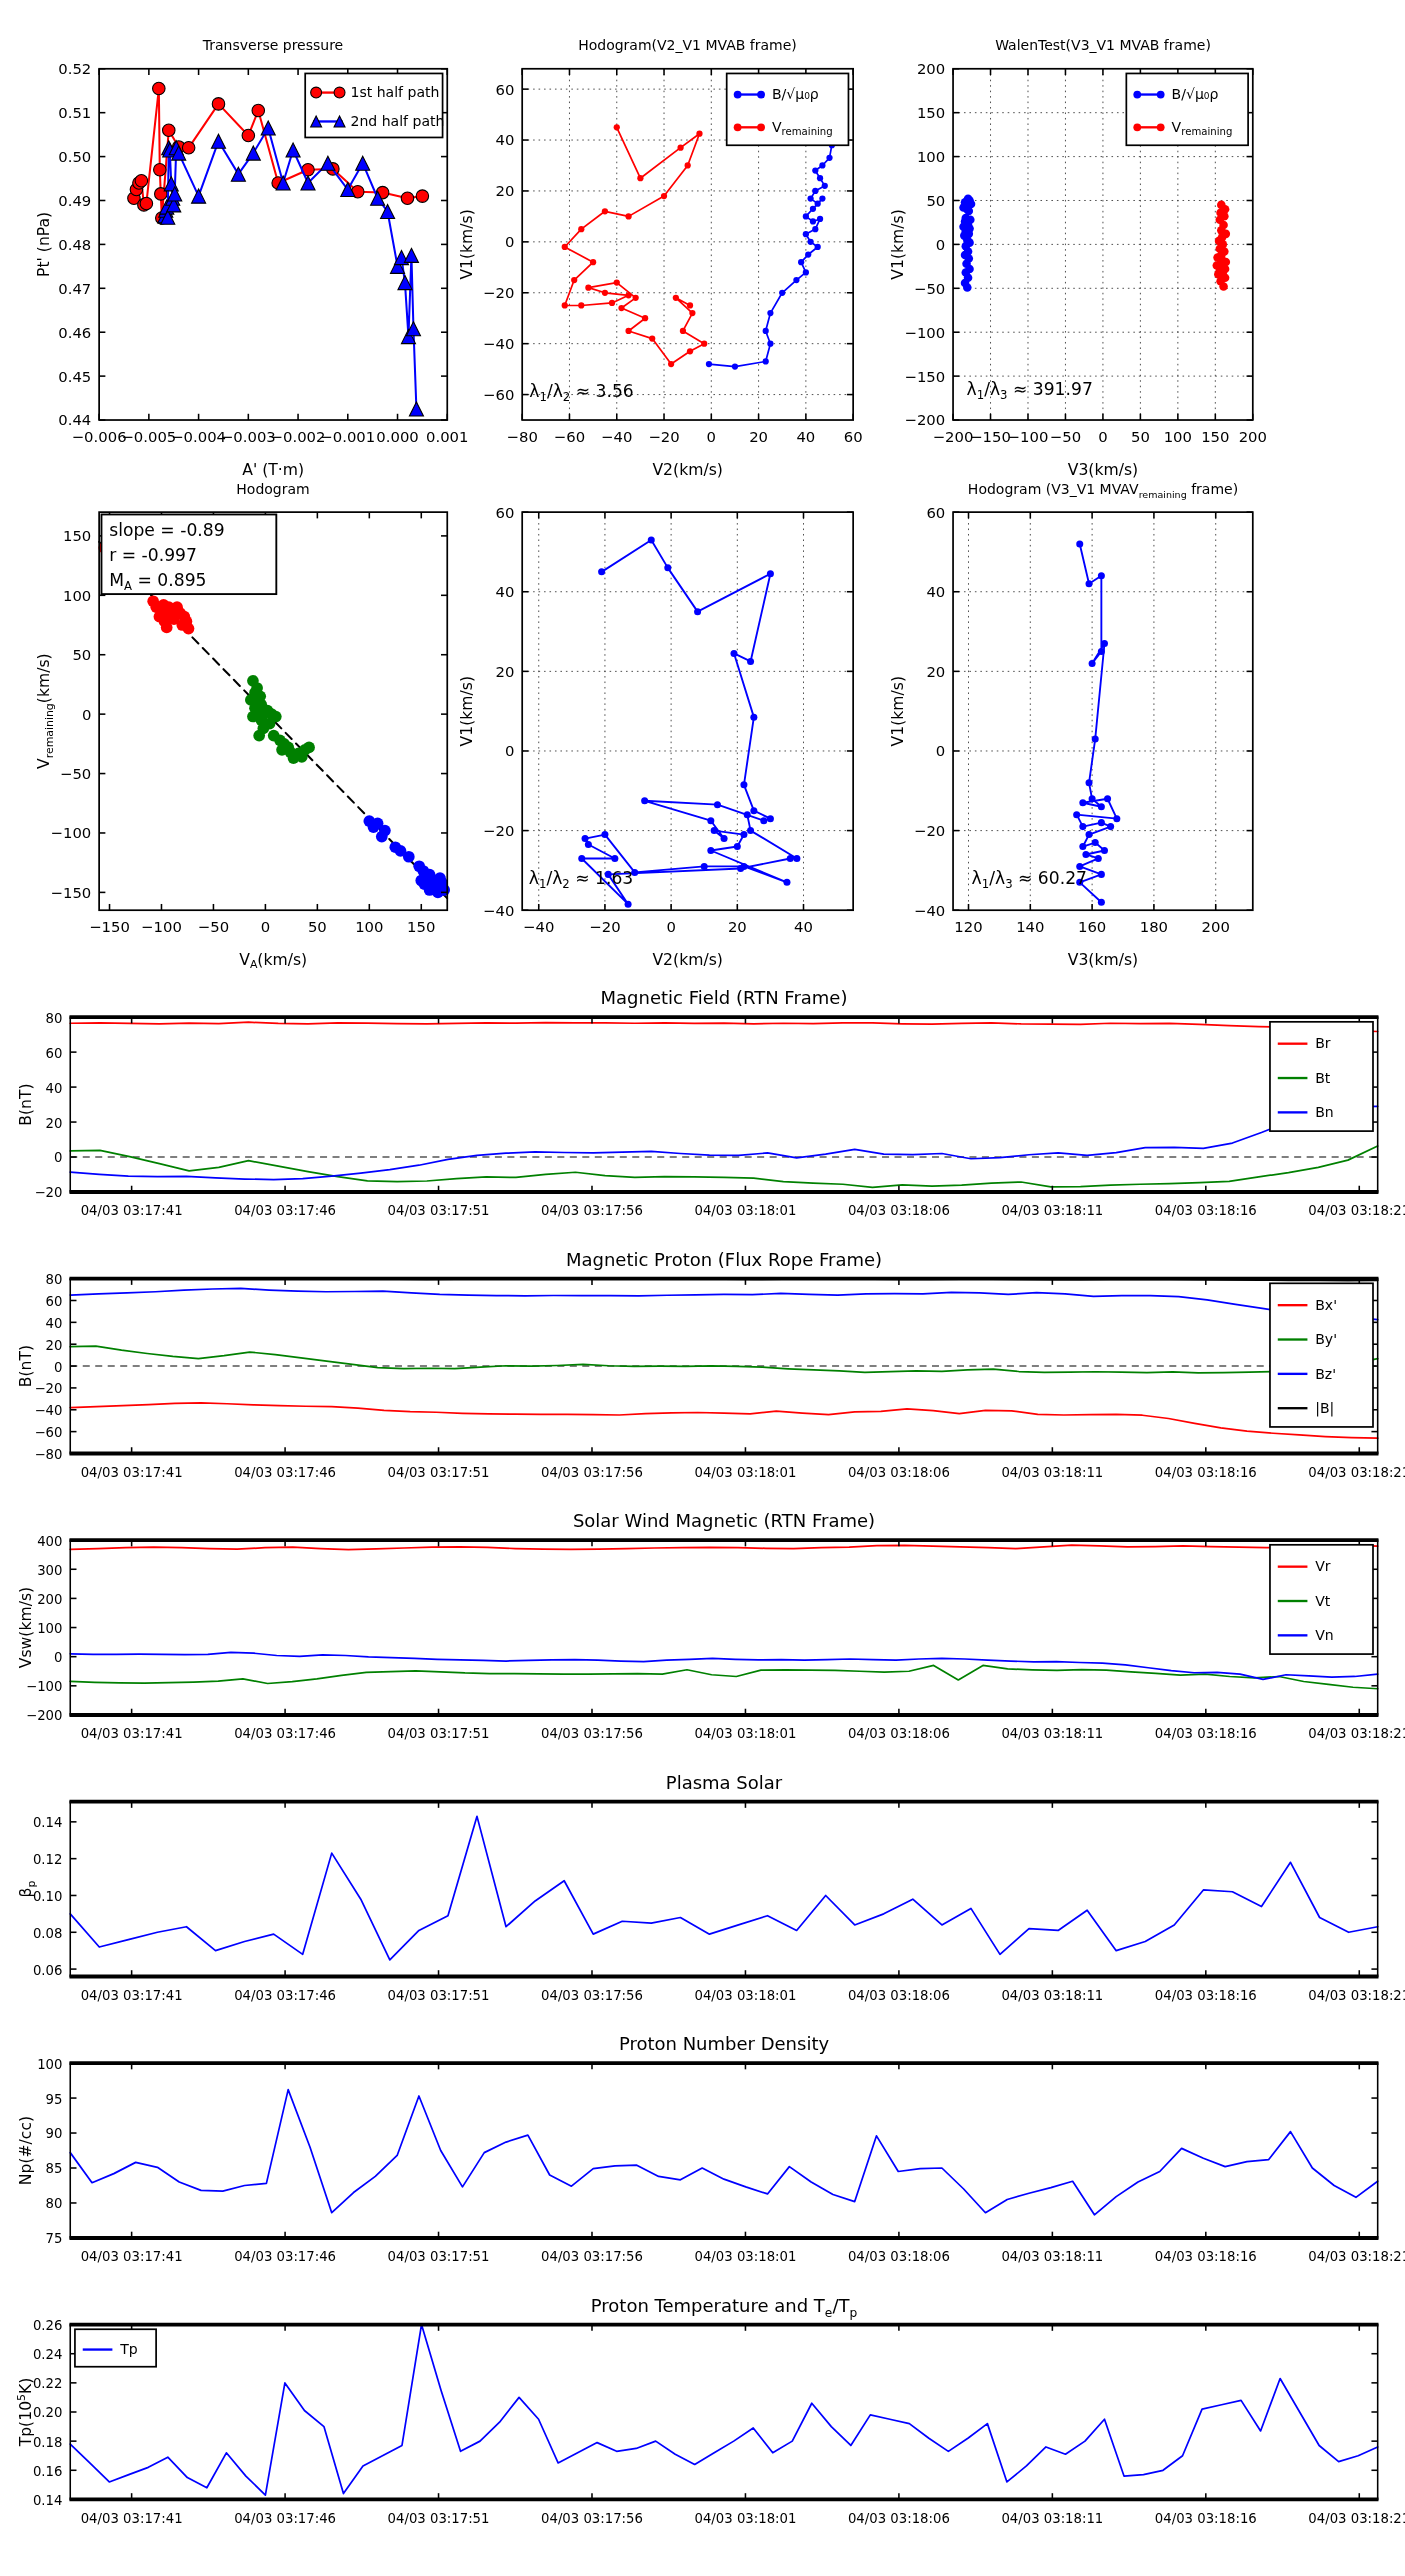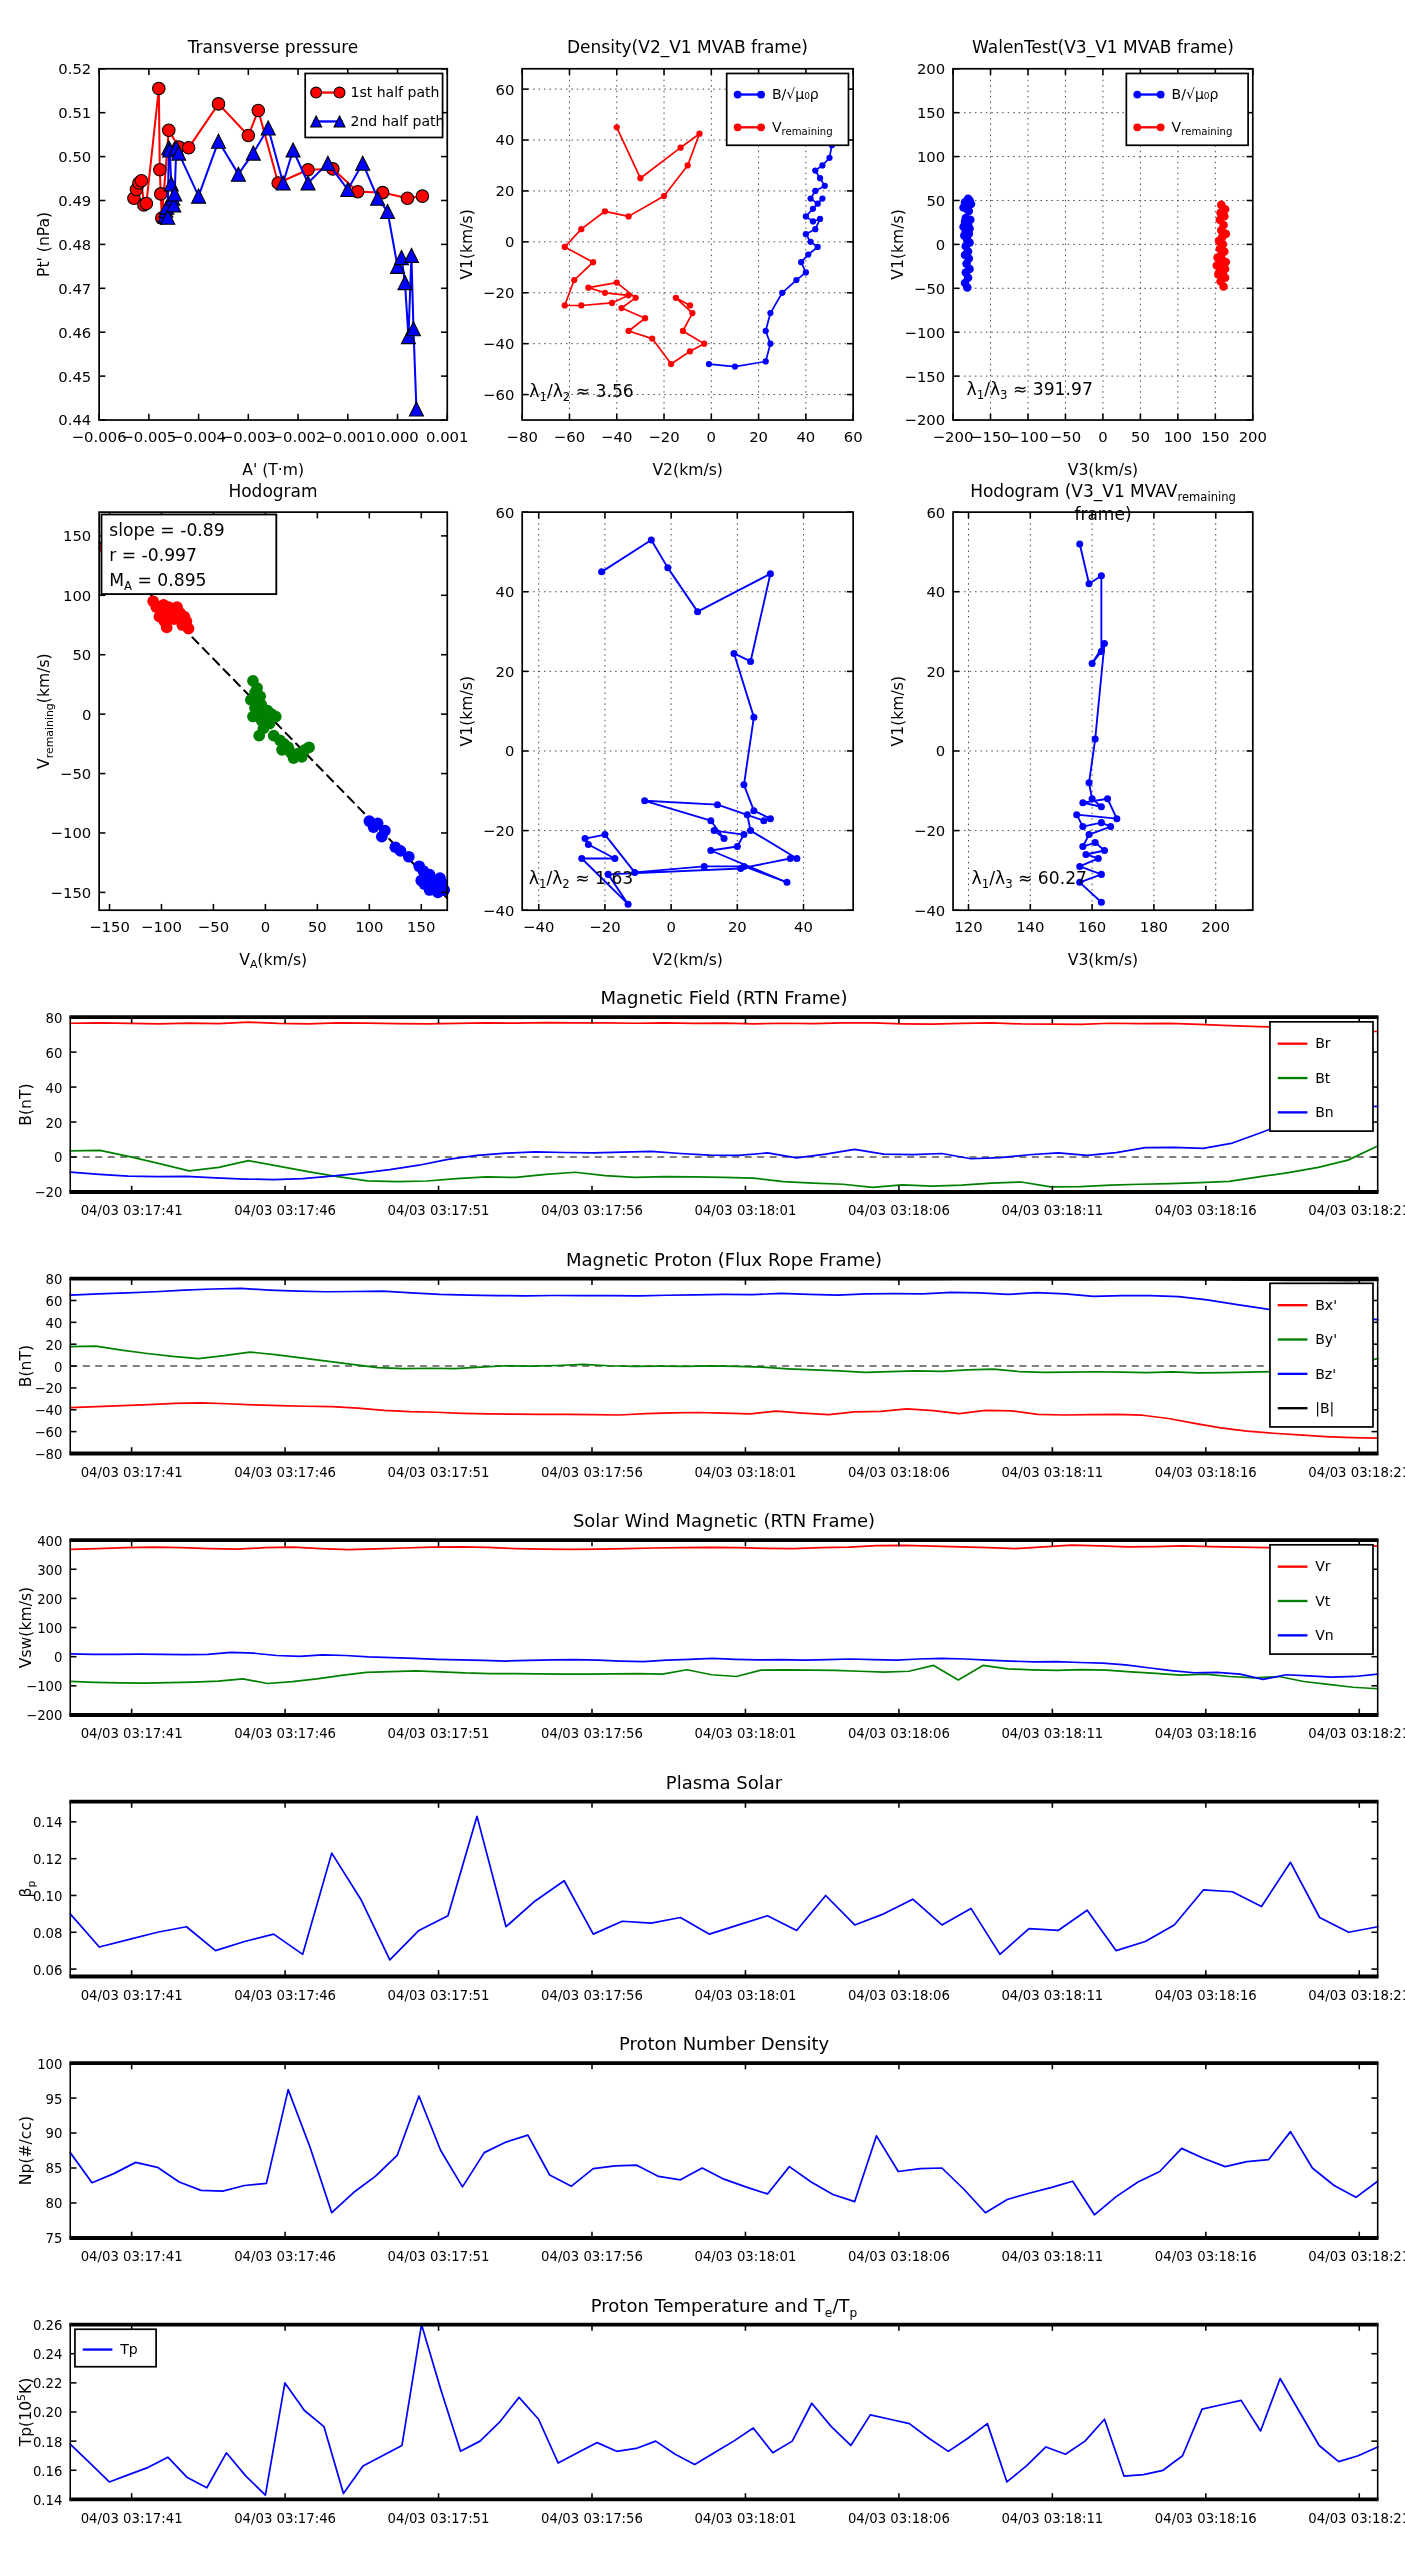--- a/index.html
+++ b/index.html
@@ -1,18 +1,18 @@
 <!DOCTYPE html>
 <html style="font-size:12.5px"><head>
 <meta charset="utf-8">
 <style>
   html,body{margin:0;padding:0;background:#fff;}
   #page{position:relative;width:1405px;height:2576px;background:#fff;font-family:"DejaVu Sans",sans-serif;}
   #fig{position:absolute;left:0;top:0;}
-  .ctitle{position:absolute;text-align:center;font-size:17px;color:#000;font-family:"DejaVu Sans",sans-serif;}
+  .ctitle{position:absolute;text-align:center;font-size:14px;color:#000;font-family:"DejaVu Sans",sans-serif;}
   .ctitle.small{font-size:18px;text-align:center;}
   .ctitle sub,.ctitle sup{font-size:68%;}
 </style>
 </head>
 <body>
 
 <div id="page">
   <svg id="fig" width="1405" height="2576" viewBox="0 0 1800 3300">
       <g>
         <g>
@@ -1162,21 +1162,21 @@
         </g>
         <text x="40" y="3090" font-size="20" fill="#000" text-anchor="middle" font-family="&quot;DejaVu Sans&quot;, sans-serif" transform="rotate(-90 40 3090)"><tspan>Tp(10</tspan><tspan dy="-7.6" font-size="14">5</tspan><tspan dy="7.6">K)</tspan></text>
         <g>
           <rect x="96" y="2984" width="104" height="48" fill="#fff" stroke="#000" stroke-width="2.2"></rect>
           <line x1="106" y1="3010" x2="144" y2="3010" stroke="#0000ff" stroke-width="3"></line>
           <text x="154" y="3016" font-size="18" fill="#000" text-anchor="start" font-family="&quot;DejaVu Sans&quot;, sans-serif"><tspan>Tp</tspan></text>
         </g>
       </g>
     </svg>
   <div class="ctitle" style="left:99px;top:37px;width:348px">Transverse pressure</div>
-  <div class="ctitle" style="left:522px;top:37px;width:331px">Density(V2_V1 MVAB frame)</div>
+  <div class="ctitle" style="left:522px;top:37px;width:331px">Hodogram(V2_V1 MVAB frame)</div>
   <div class="ctitle" style="left:953px;top:37px;width:300px">WalenTest(V3_V1 MVAB frame)</div>
   <div class="ctitle" style="left:99px;top:481px;width:348px">Hodogram</div>
   <div class="ctitle" style="left:953px;top:481px;width:300px">Hodogram (V3_V1 MVAV<sub>remaining</sub> frame)</div>
   <div class="ctitle small" style="left:70px;top:987px;width:1308px">Magnetic Field (RTN Frame)</div>
   <div class="ctitle small" style="left:70px;top:1249px;width:1308px">Magnetic Proton (Flux Rope Frame)</div>
   <div class="ctitle small" style="left:70px;top:1510px;width:1308px">Solar Wind Magnetic (RTN Frame)</div>
   <div class="ctitle small" style="left:70px;top:1772px;width:1308px">Plasma Solar</div>
   <div class="ctitle small" style="left:70px;top:2033px;width:1308px">Proton Number Density</div>
   <div class="ctitle small" style="left:70px;top:2295px;width:1308px">Proton Temperature and T<sub>e</sub>/T<sub>p</sub></div>
 </div>

